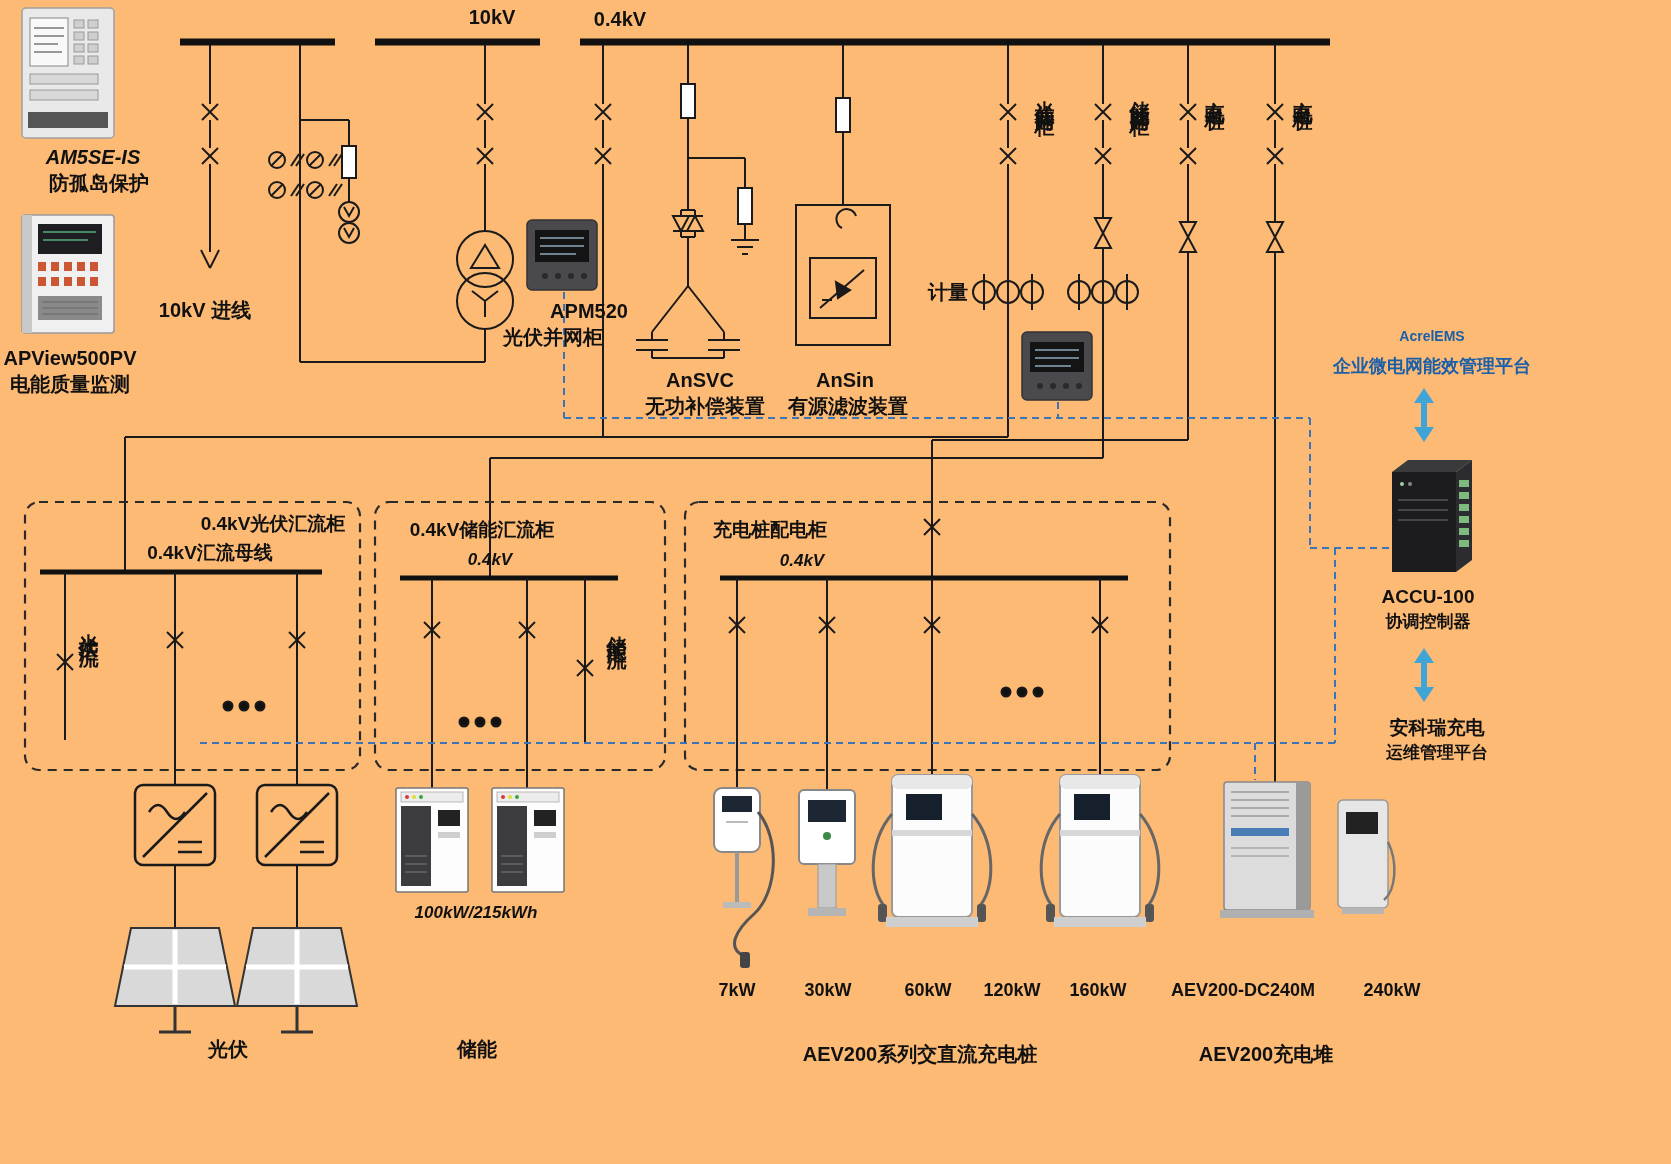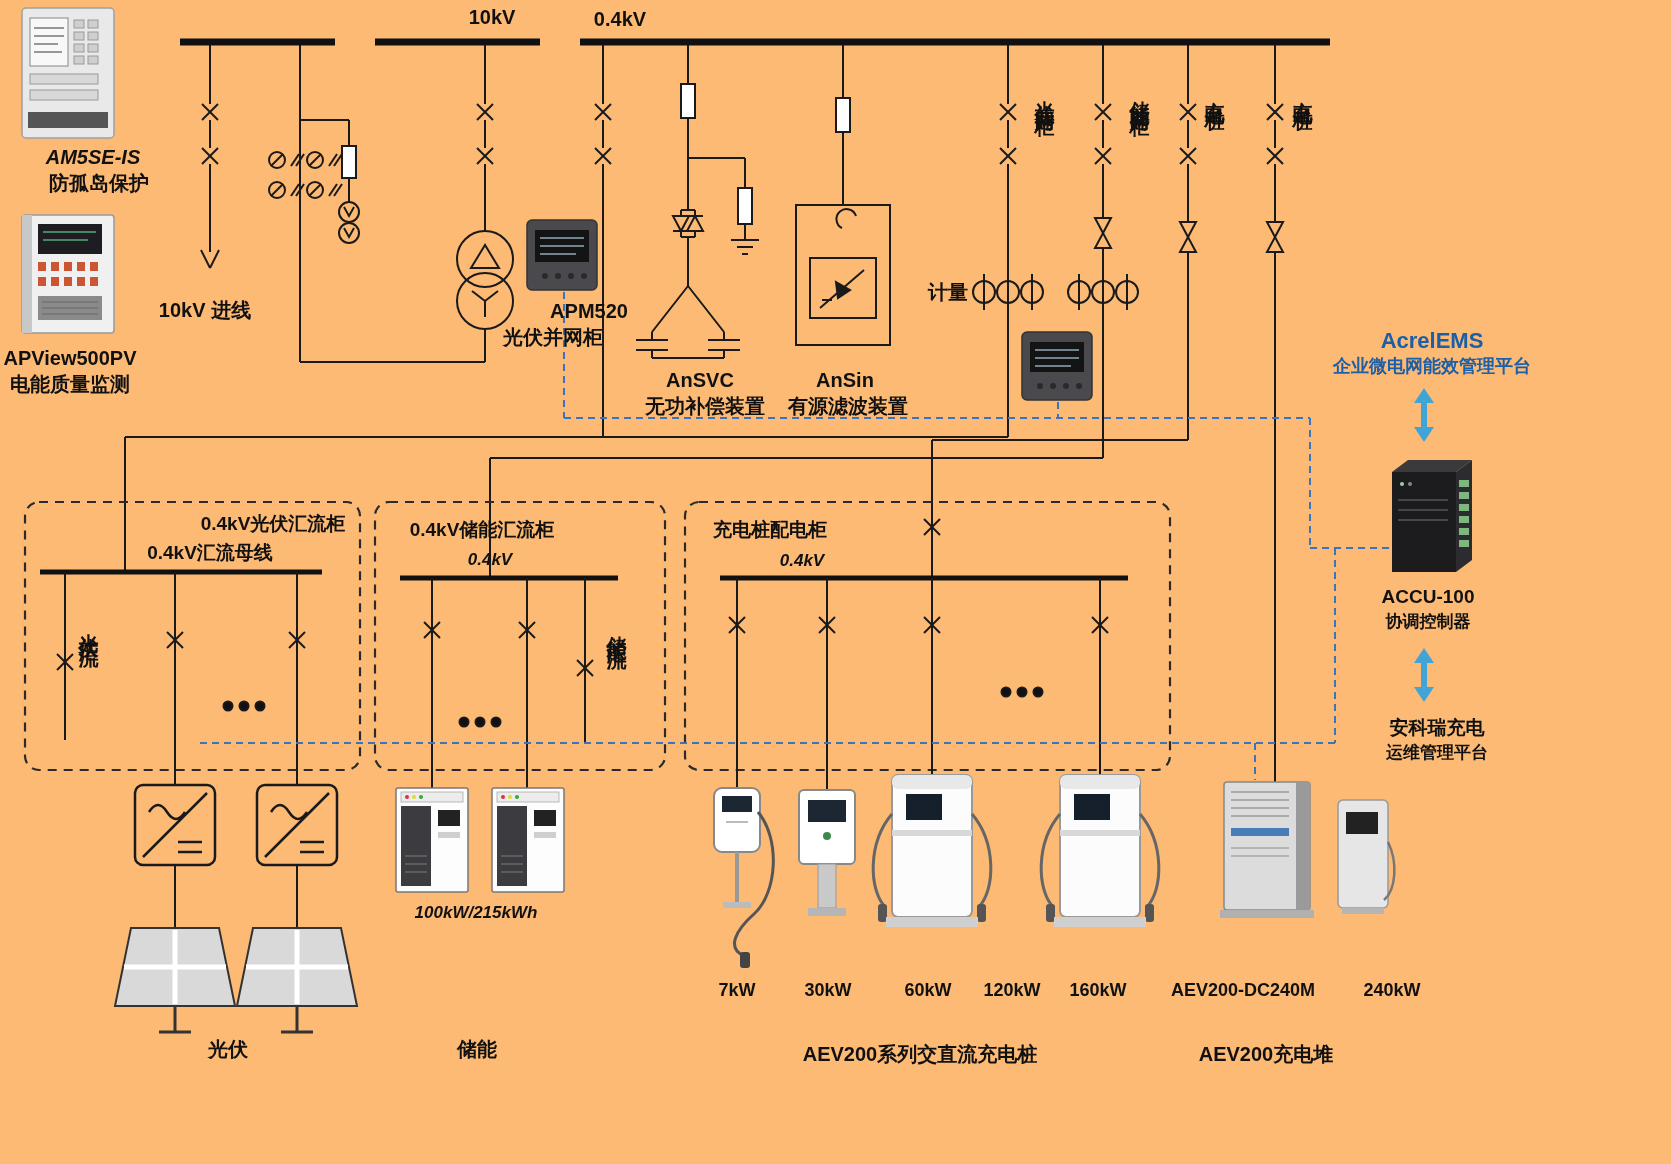--- a/index.html
+++ b/index.html
@@ -535,21 +535,21 @@
 <div class="lbl" style="left:845px;top:369px;">AnSin</div>
 <div class="lbl" style="left:848px;top:395px;">有源滤波装置</div>
 
 <div class="lbl" style="left:948px;top:281px;">计量</div>
 
 <div class="vlabel" style="left:1032px;top:85px;">光伏并网柜</div>
 <div class="vlabel" style="left:1127px;top:85px;">储能并网柜</div>
 <div class="vlabel" style="left:1202px;top:85px;">充电桩</div>
 <div class="vlabel" style="left:1290px;top:85px;">充电桩</div>
 
-<div class="lbl blue" style="left:1432px;top:328px;font-size:22px;">AcrelEMS</div>
+<div class="lbl blue" style="left:1432px;top:328px;font-size:14px;">AcrelEMS</div>
 <div class="lbl blue fs18" style="left:1432px;top:356px;font-weight:700;">企业微电网能效管理平台</div>
 
 <div class="lbl" style="left:1428px;top:586px;font-size:19px;">ACCU-100</div>
 <div class="lbl fs17" style="left:1428px;top:612px;font-weight:700;">协调控制器</div>
 
 <div class="lbl" style="left:1437px;top:717px;font-size:19px;">安科瑞充电</div>
 <div class="lbl" style="left:1437px;top:743px;font-size:17px;">运维管理平台</div>
 
 <div class="lbl" style="left:273px;top:513px;font-size:19px;">0.4kV光伏汇流柜</div>
 <div class="lbl" style="left:210px;top:542px;font-size:19px;">0.4kV汇流母线</div>

